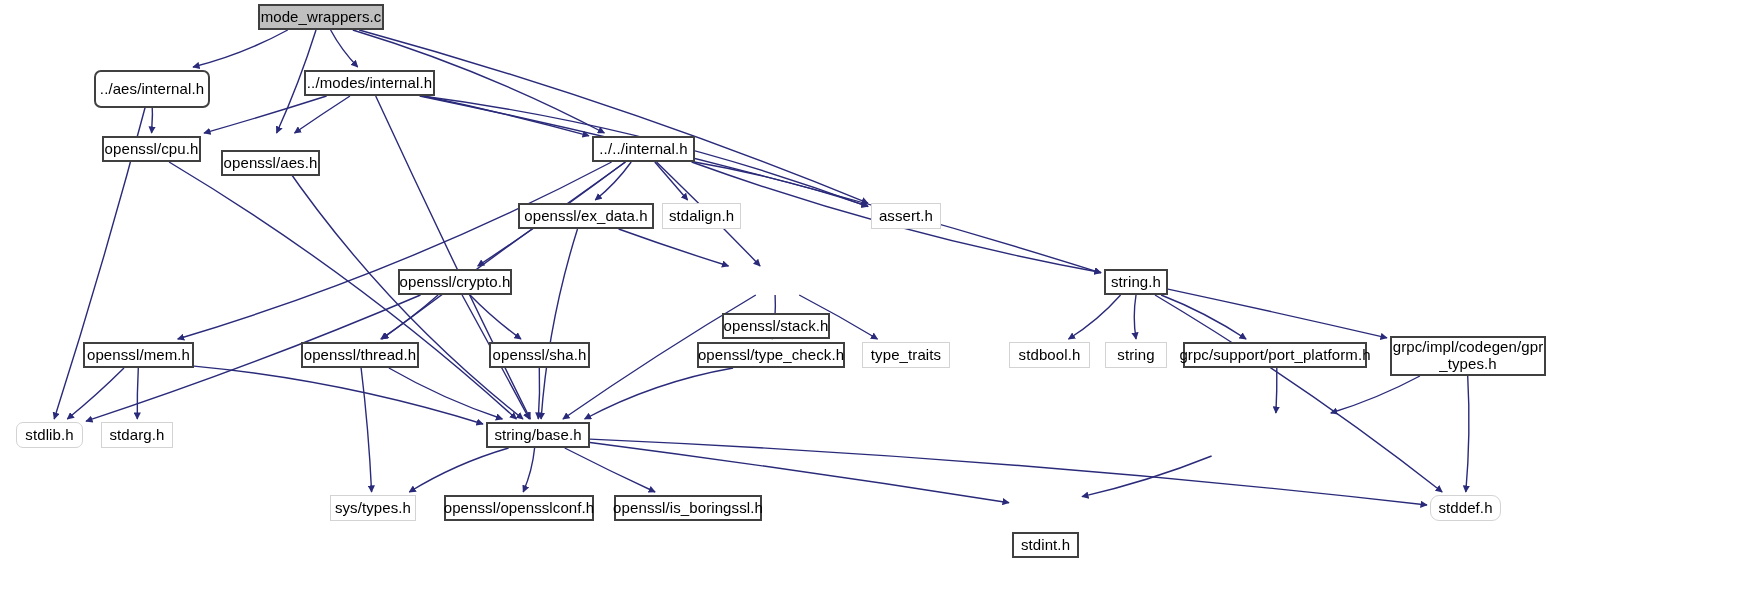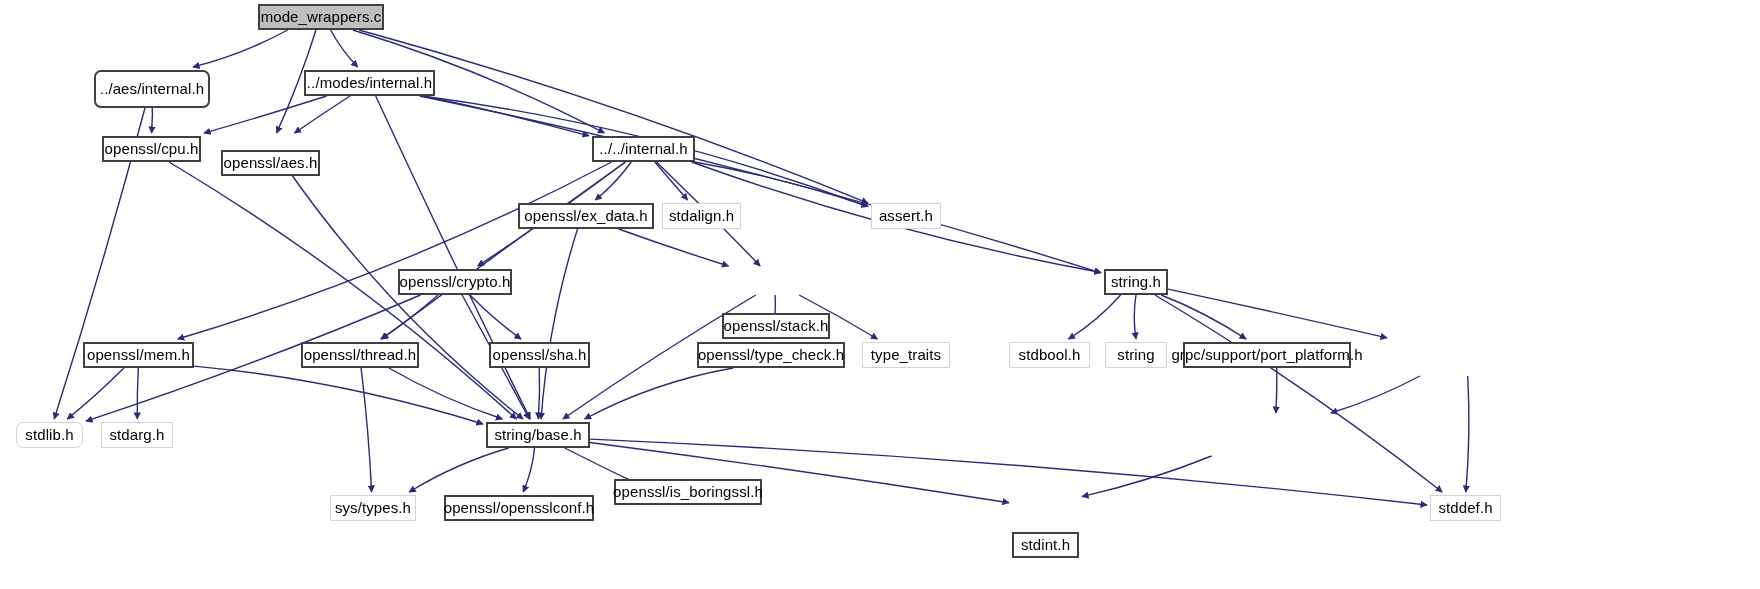--- a/index.html
+++ b/index.html
@@ -142,23 +142,25 @@
       <div class="node project" style="left: 398px; top: 269px; width: 114px; height: 26px;"><span class="node-label">openssl/crypto.h</span></div>
       <div class="node project" style="left: 722px; top: 269px; width: 108px; height: 26px; margin-top: 44px;"><span class="node-label">openssl/stack.h</span></div>
       <div class="node project" style="left: 1104px; top: 269px; width: 64px; height: 26px;"><span class="node-label">string.h</span></div>
       <div class="node project" style="left: 83px; top: 342px; width: 111px; height: 26px;"><span class="node-label">openssl/mem.h</span></div>
       <div class="node project" style="left: 301px; top: 342px; width: 118px; height: 26px;"><span class="node-label">openssl/thread.h</span></div>
       <div class="node project" style="left: 489px; top: 342px; width: 101px; height: 26px;"><span class="node-label">openssl/sha.h</span></div>
       <div class="node project" style="left: 697px; top: 342px; width: 148px; height: 26px;"><span class="node-label">openssl/type_check.h</span></div>
       <div class="node system" style="left: 862px; top: 342px; width: 88px; height: 26px;"><span class="node-label">type_traits</span></div>
       <div class="node system" style="left: 1009px; top: 342px; width: 81px; height: 26px;"><span class="node-label">stdbool.h</span></div>
       <div class="node system" style="left: 1105px; top: 342px; width: 62px; height: 26px;"><span class="node-label">string</span></div>
-      <div class="node project" style="left: 1183px; top: 342px; width: 168px; height: 26px;"><span class="node-label">grpc/support/port_platform.h</span></div>
+      <div class="node project" style="left: 1183px; top: 342px; width: 184px; height: 26px;"><span class="node-label">grpc/support/port_platform.h</span></div>
+      <div class="node project" style="left: 1390px; top: 336px; width: 156px; height: 40px;"><span class="node-label">grpc/impl/codegen/gpr
+_types.h</span></div>
       <div class="node project" style="left: 486px; top: 422px; width: 104px; height: 26px;"><span class="node-label">string/base.h</span></div>
       <div class="node system" style="left: 16px; top: 422px; width: 67px; height: 26px; border-radius: 7px;"><span class="node-label">stdlib.h</span></div>
       <div class="node system" style="left: 101px; top: 422px; width: 72px; height: 26px;"><span class="node-label">stdarg.h</span></div>
       <div class="node system" style="left: 330px; top: 495px; width: 86px; height: 26px;"><span class="node-label">sys/types.h</span></div>
       <div class="node project" style="left: 444px; top: 495px; width: 150px; height: 26px;"><span class="node-label">openssl/opensslconf.h</span></div>
-      <div class="node project" style="left: 614px; top: 479px; width: 148px; height: 26px;"><span class="node-label">openssl/is_boringssl.h</span></div>
+      <div class="node project" style="left: 614px; top: 495px; width: 148px; height: 26px;"><span class="node-label">openssl/is_boringssl.h</span></div>
       <div class="node project" style="left: 1012px; top: 495px; width: 67px; height: 26px; margin-top: 37px;"><span class="node-label">stdint.h</span></div>
-      <div class="node system" style="left: 1430px; top: 495px; width: 71px; height: 26px;"><span class="node-label">stddef.h</span></div>
+      <div class="node system" style="left: 1430px; top: 495px; width: 71px; height: 26px; border-radius: 9px;"><span class="node-label">stddef.h</span></div>
     </div>
 </div>
 
 </body></html>

